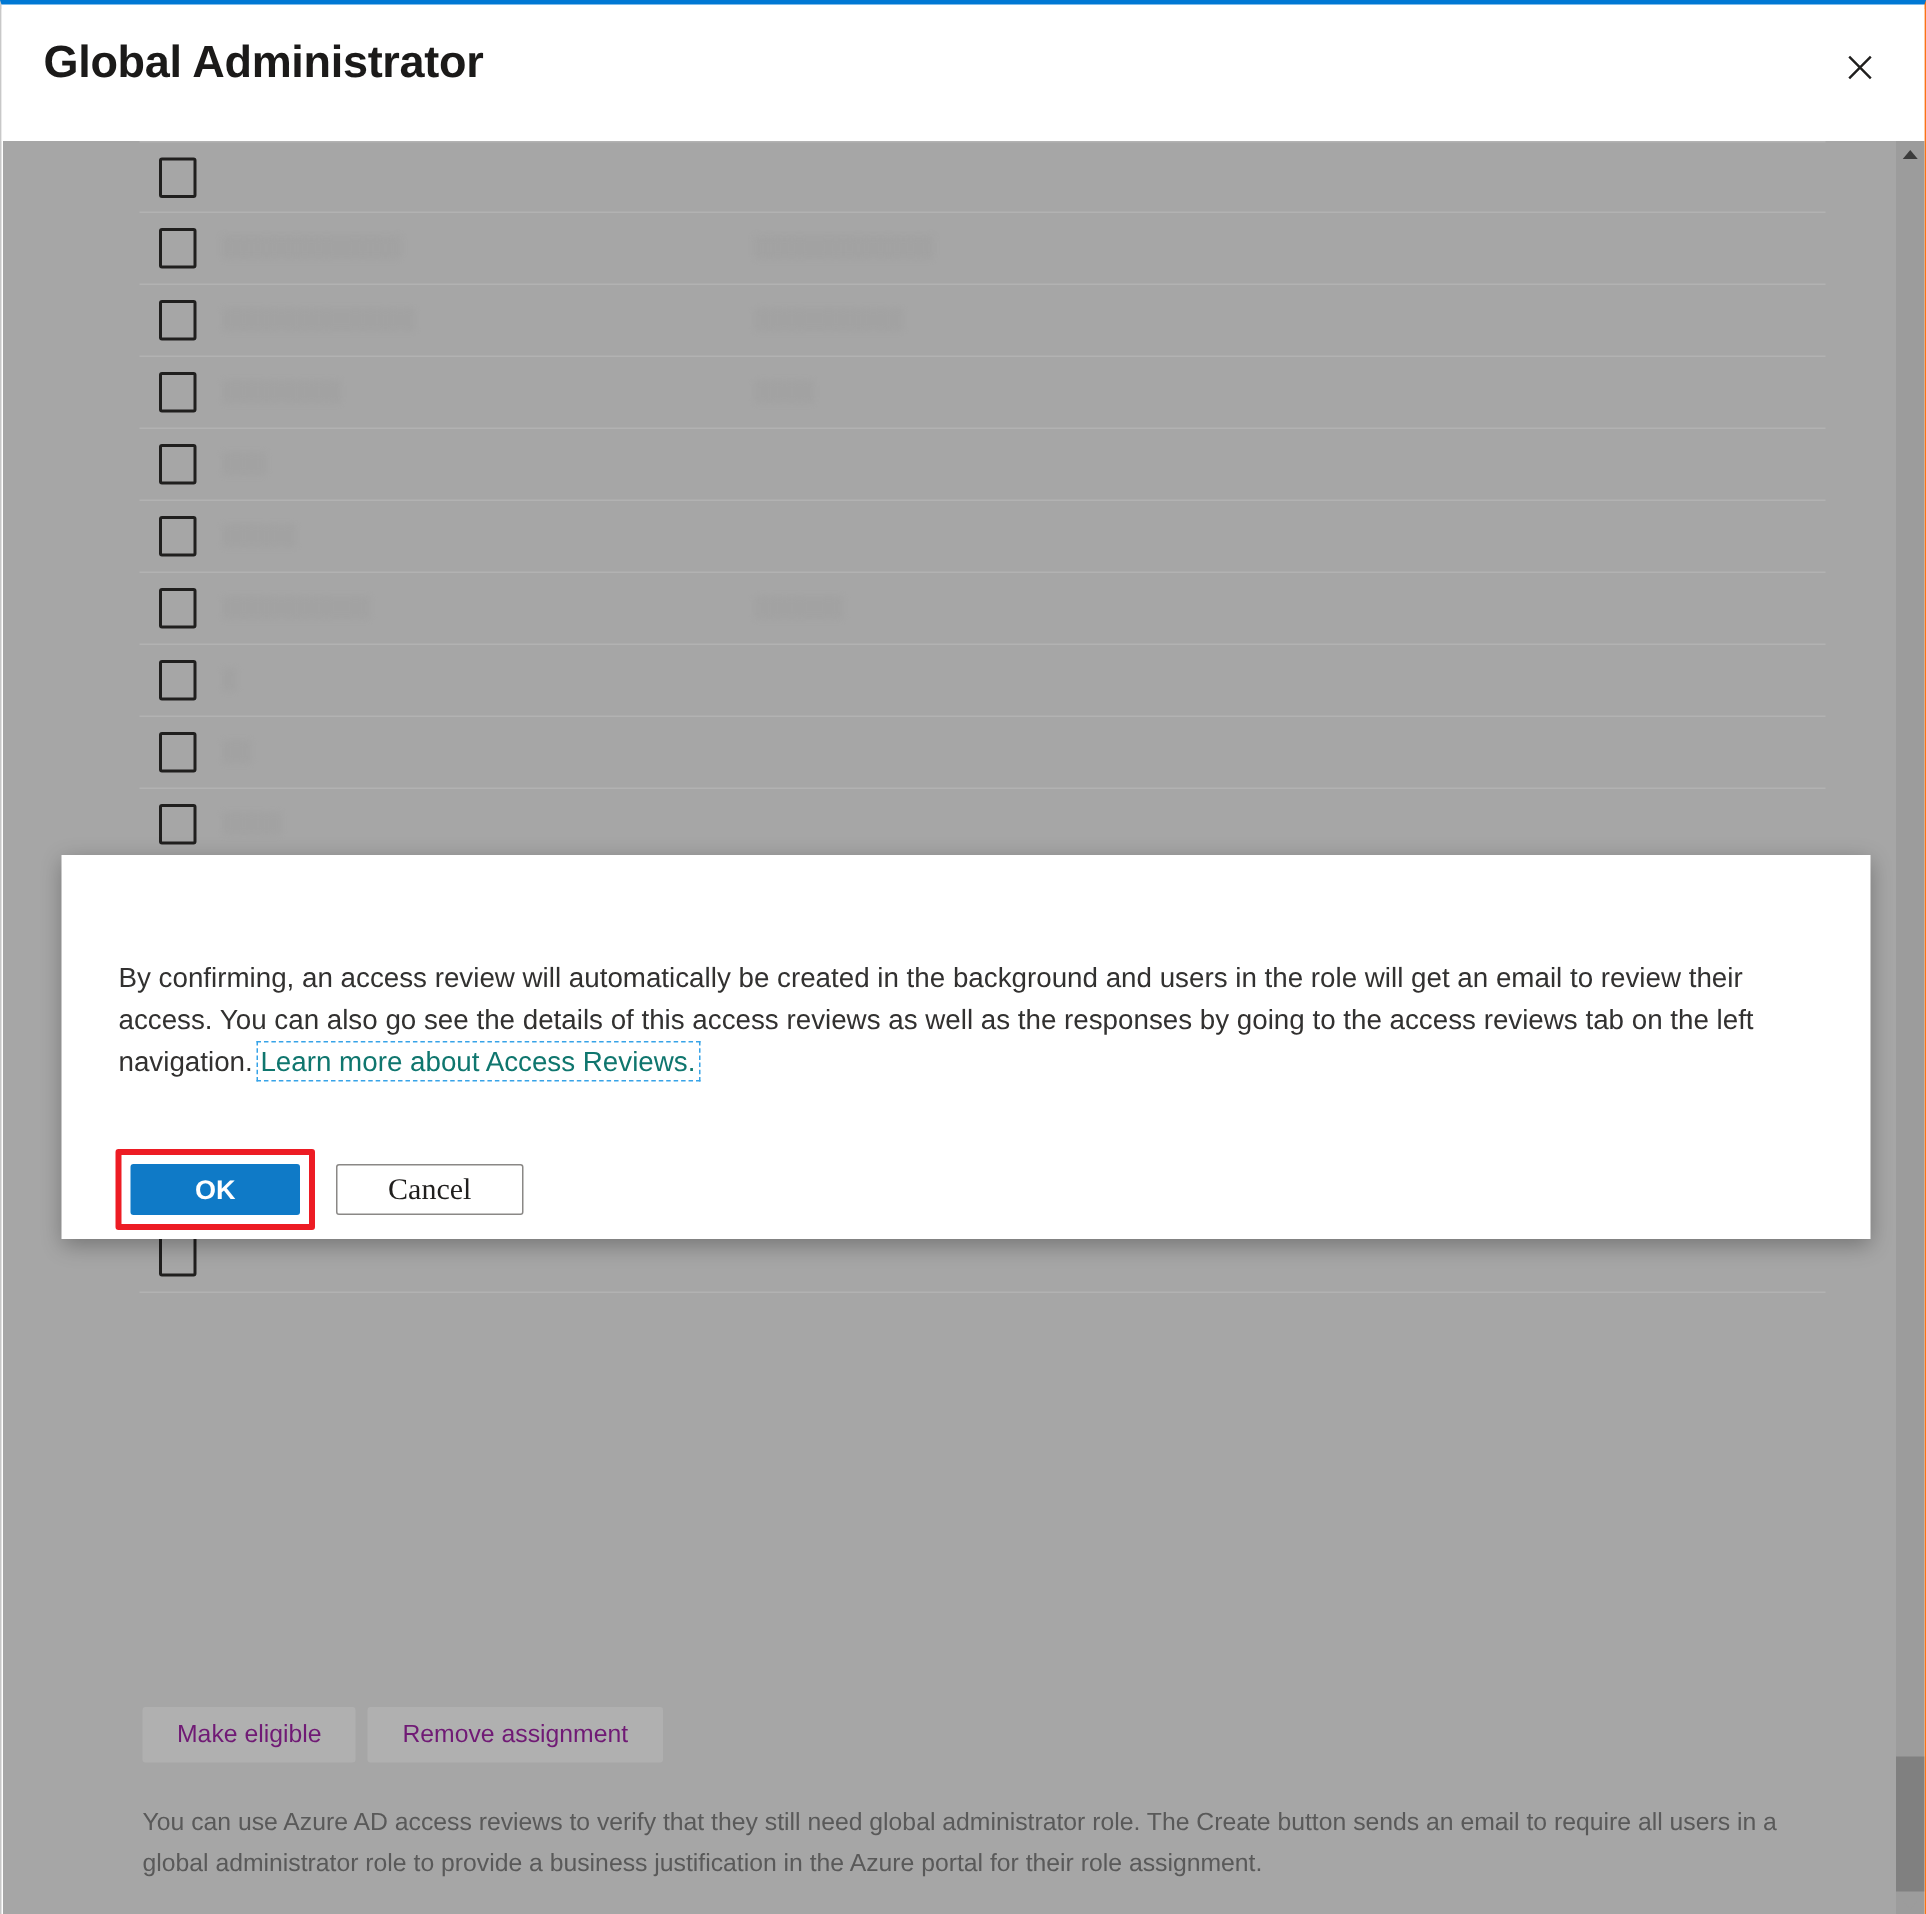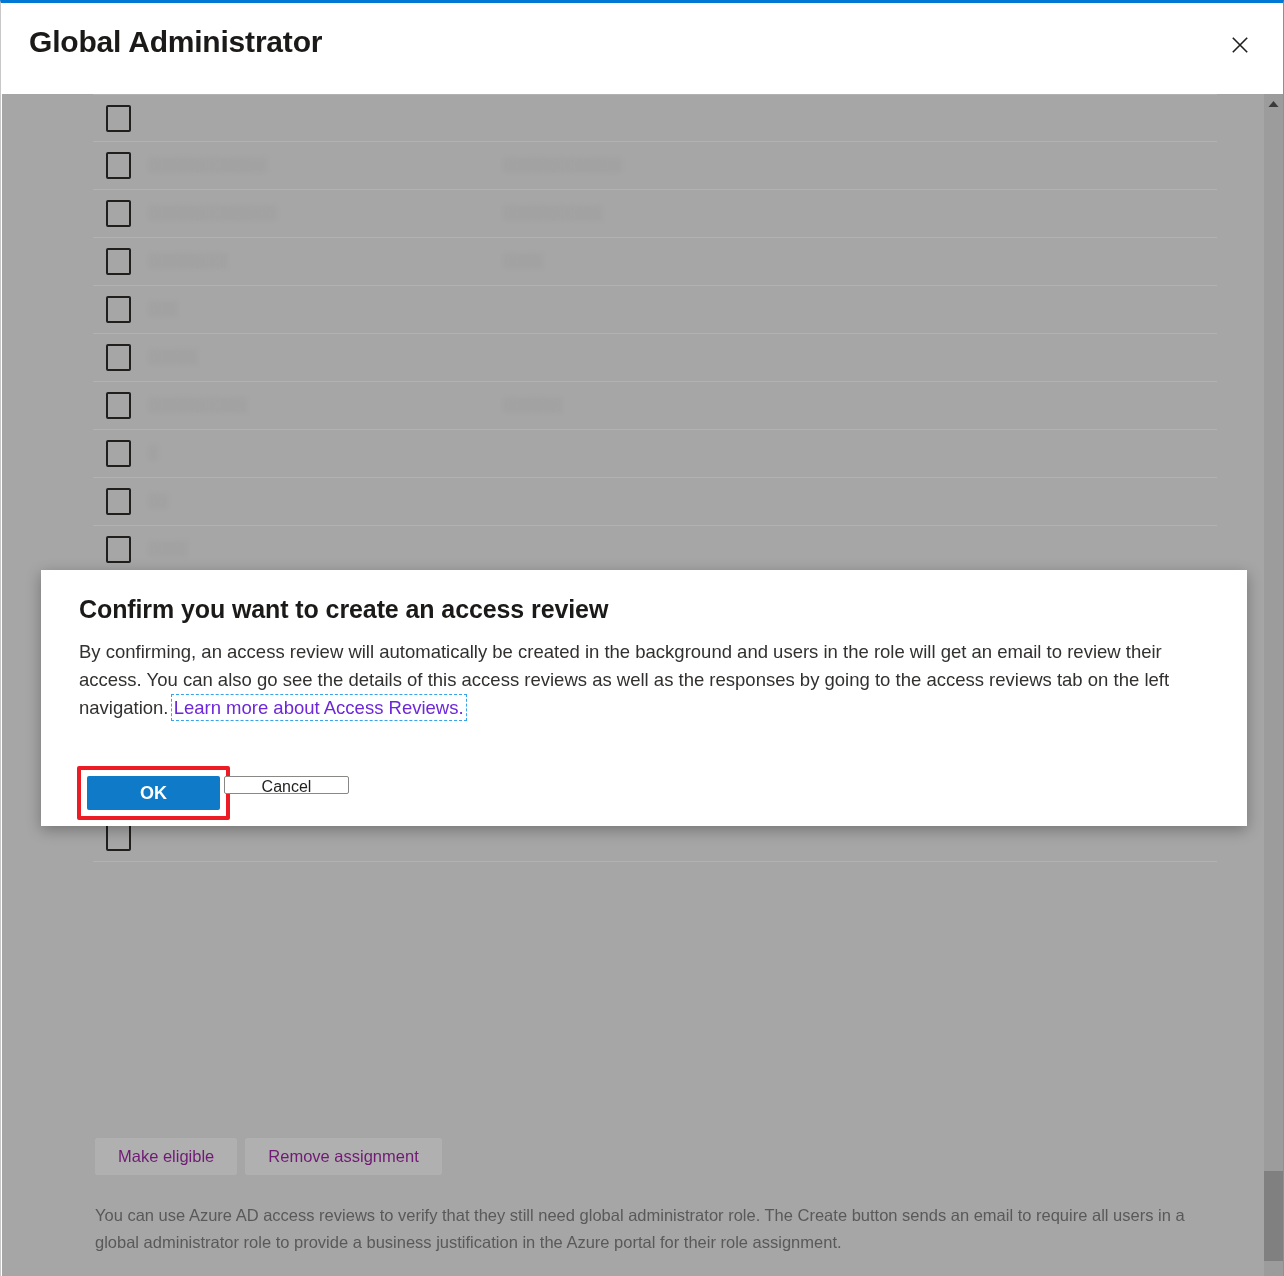--- a/index.html
+++ b/index.html
@@ -218,64 +218,64 @@
   #confirm-text {
     position: absolute;
     left: 38px;
     top: 68px;
     width: 1119px;
     font-size: 18.5px;
     line-height: 28px;
     color: #323130;
   }
   #learn-more-link {
-    color: #6d28d9;
+    color: #0f766e;
     text-decoration: none;
     outline: 1px dashed #37a3e8;
     outline-offset: 2px;
     cursor: pointer;
   }
   #dialog-actions {
     position: absolute;
     left: 76px;
     top: 763px;
   }
   #ok-button-wrap {
     position: absolute;
     left: 0;
     top: 0;
     padding: 6px;
     border: 4px solid #ed1c24;
     border-radius: 2px;
     box-sizing: border-box;
   }
   #ok-button {
-    width: 133px;
+    width: 113px;
     height: 34px;
     background: #0f7ac7;
     border: none;
     border-radius: 2px;
     color: #ffffff;
     font-size: 18px;
     font-weight: 700;
     font-family: "Liberation Sans", sans-serif;
     cursor: pointer;
   }
   #cancel-button {
     position: absolute;
     left: 147px;
     top: 10px;
     width: 125px;
-    height: 18px;
+    height: 34px;
     background: #ffffff;
     border: 1px solid #8a8886;
     border-radius: 2px;
     color: #201f1e;
-    font-size: 16px;
-    font-family: Liberation Sans, sans-serif;
+    font-size: 20px;
+    font-family: Liberation Serif, serif;
     cursor: pointer;
   }
 </style>
 </head>
 <body>
 
 <div id="app-window">
 
   <div id="blade-header">
     <div id="blade-title">Global Administrator</div>
@@ -382,21 +382,20 @@
     <div id="scrollbar-down-arrow">
       <span>
         <svg width="11" height="8" viewBox="0 0 11 8" aria-hidden="true">
           <path d="M5.5 7 L0.5 1 L10.5 1 Z" fill="#9c9c9c"></path>
         </svg>
       </span>
     </div>
   </div>
 
   <div id="confirm-dialog" role="dialog">
-    <div id="confirm-title">Confirm you want to create an access review</div>
     <div id="confirm-text">
       <span>By confirming, an access review will automatically be created in the background and users in the role will get an email to review their access. You can also go see the details of this access reviews as well as the responses by going to the access reviews tab on the left navigation. </span><a id="learn-more-link" href="#">Learn more about Access Reviews.</a>
     </div>
   </div>
 
   <div id="dialog-actions" style="z-index:50;">
     <div id="ok-button-wrap">
       <button id="ok-button">OK</button>
     </div>
     <button id="cancel-button">Cancel</button>

